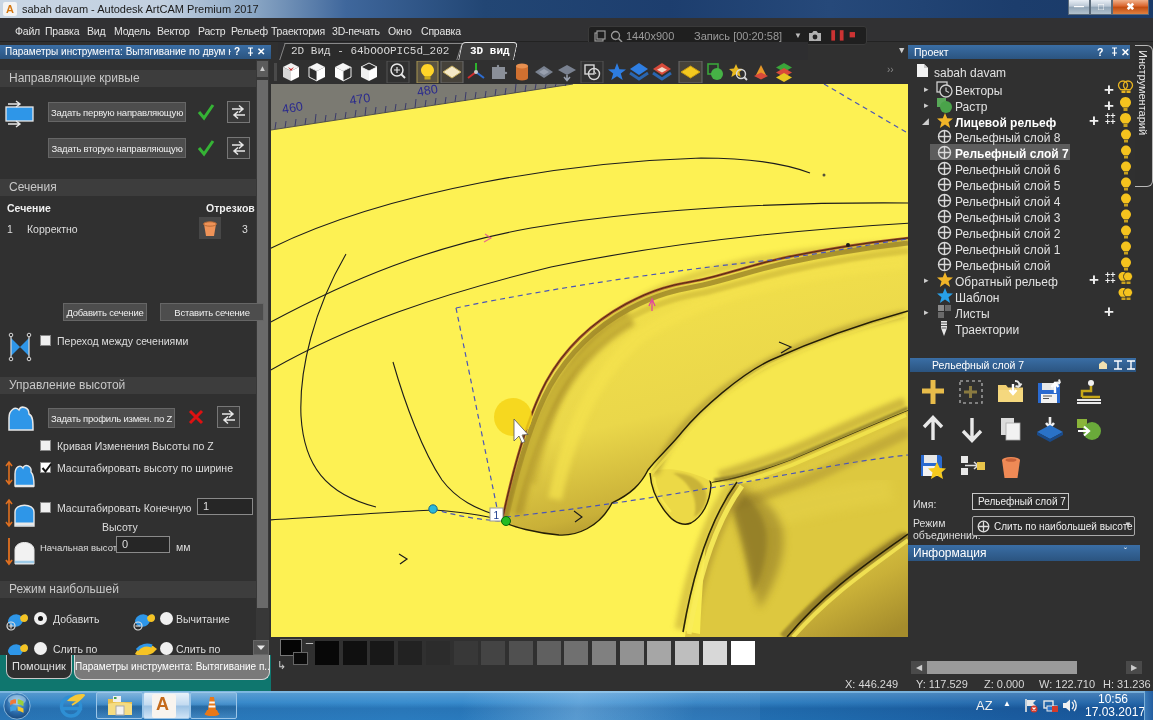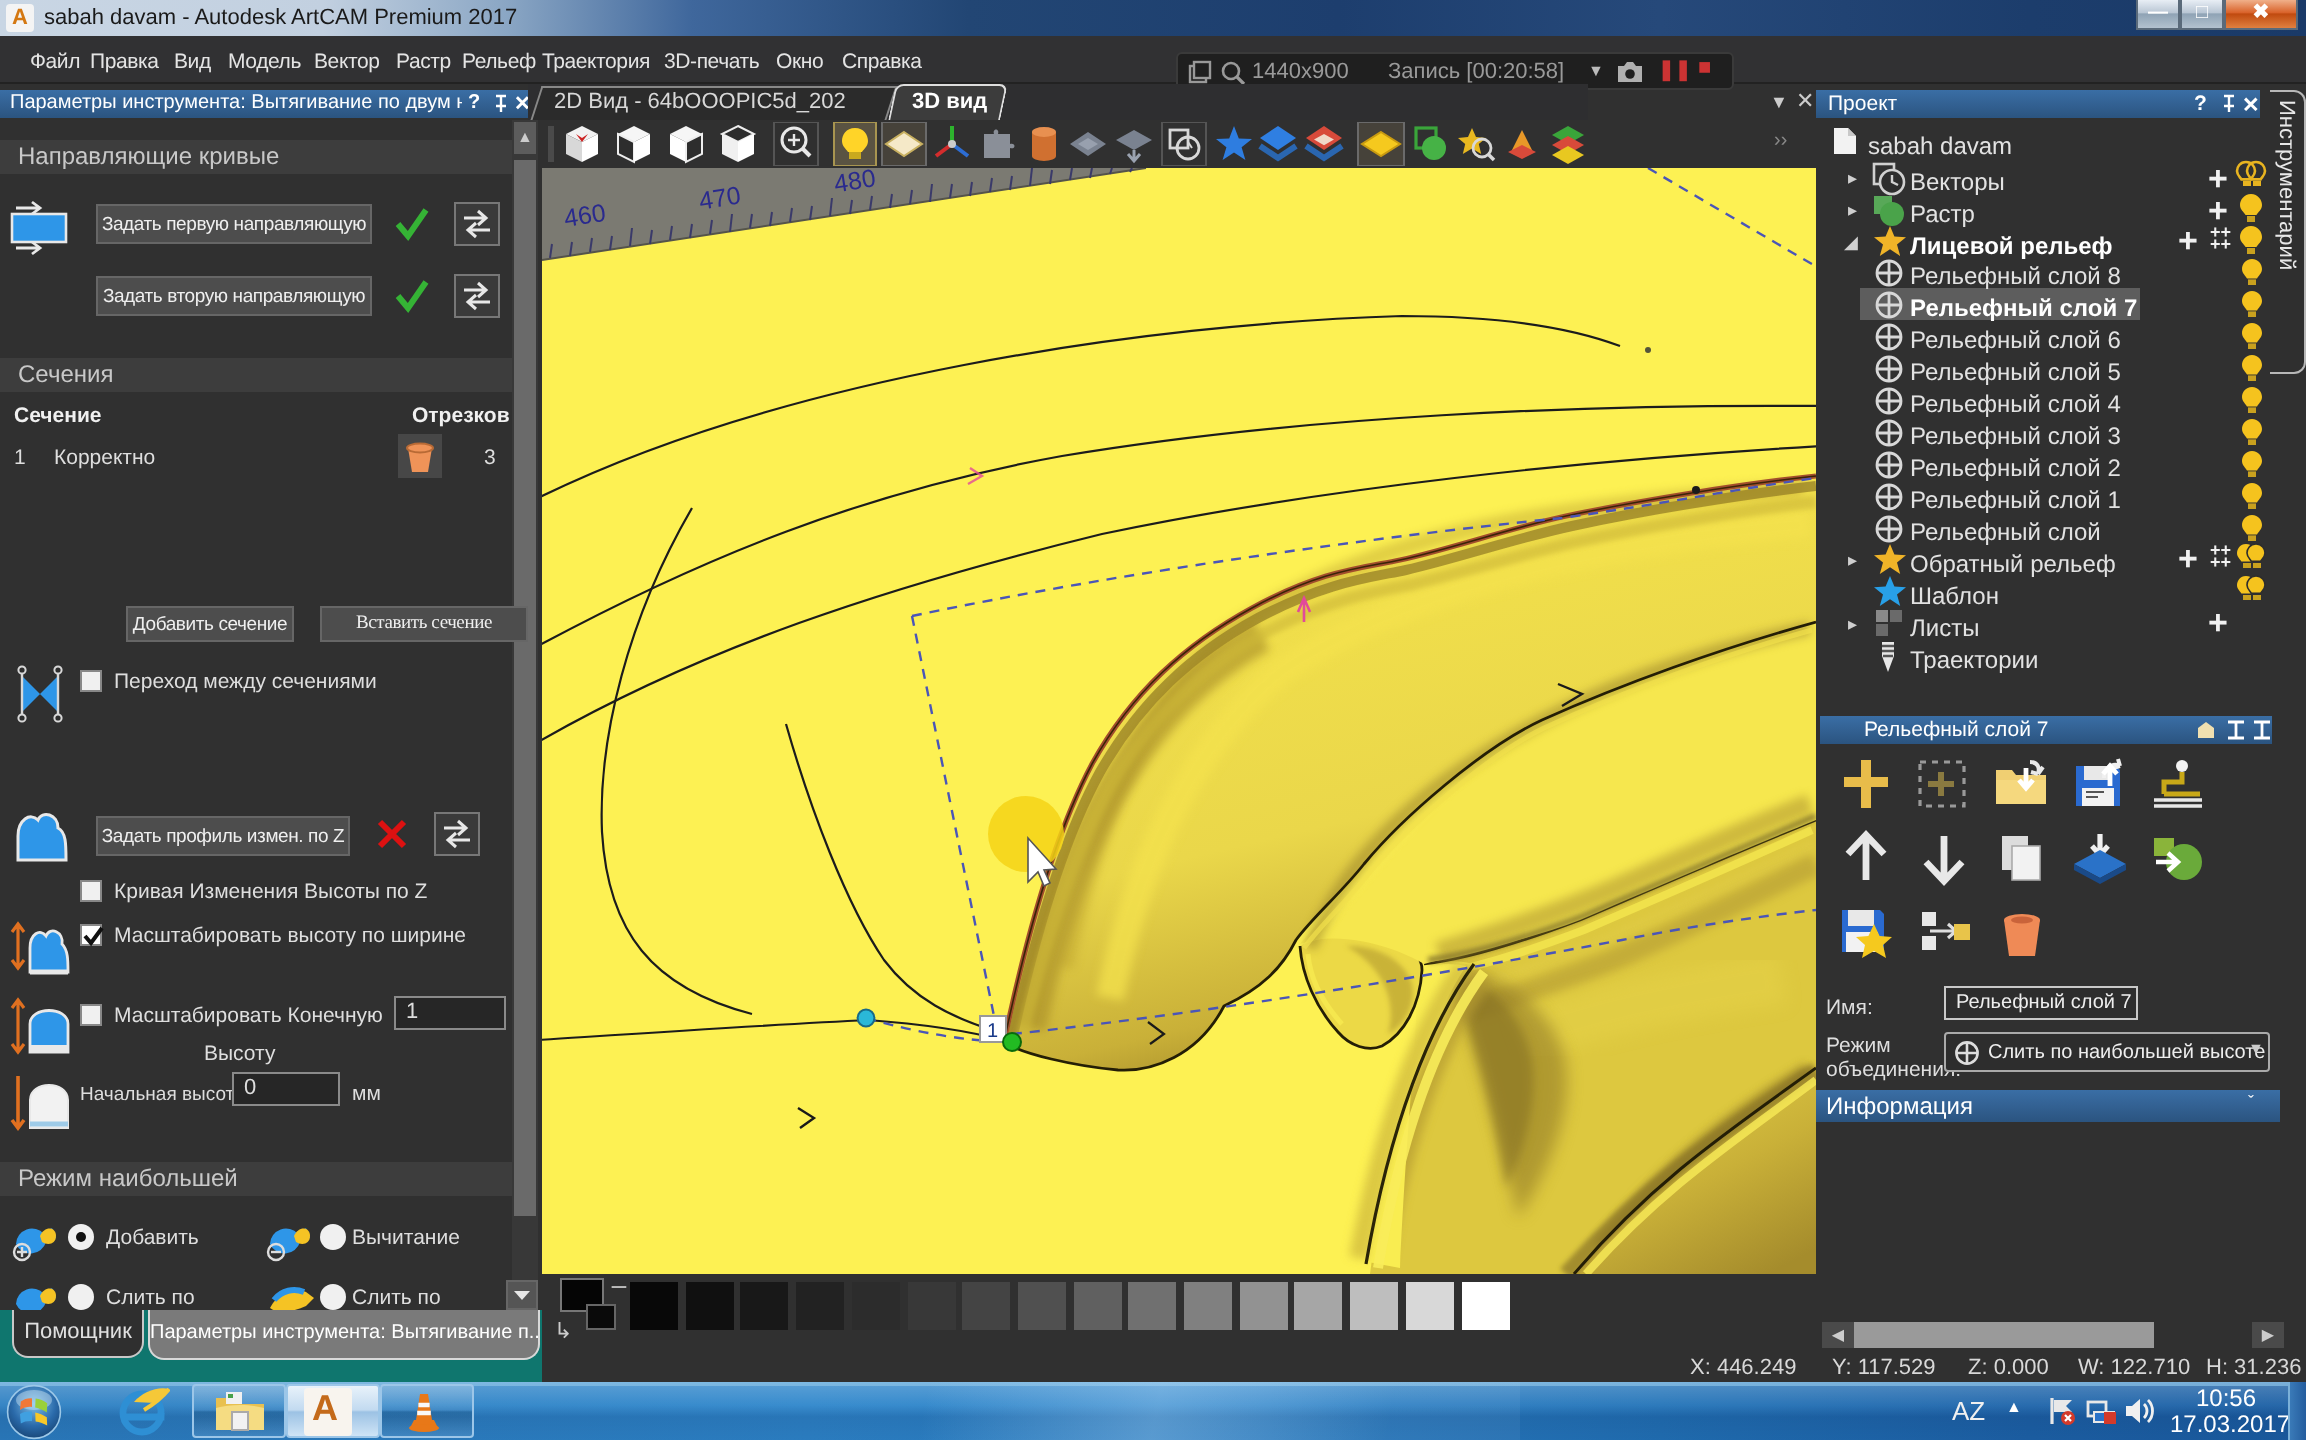--- a/index.html
+++ b/index.html
@@ -37,21 +37,21 @@
     color:#efefef; font-size:9.5px; letter-spacing:-0.2px; text-align:center; white-space:nowrap; overflow:hidden; }
   .chk { position:absolute; width:11px; height:11px; background:#f0f0f0; border:1px solid #888; }
   .lbl { position:absolute; color:#dedede; font-size:10.5px; white-space:nowrap; }
   #lp-scroll { left:256px; top:18px; width:13px; height:595px; background:#383838; }
   #lp-thumb { position:absolute; left:1px; top:20px; width:11px; height:528px; background:#6a6a6a; }
 
   
   #ltabs { left:0; top:655px; width:271px; height:36px; background:#0f766e; }
 
   
-  #tabbar { left:264px; top:42px; width:530px; height:18px; background:#2e2e30; }
+  #tabbar { left:278px; top:42px; width:530px; height:18px; background:#2e2e30;font-family:Liberation Mono, monospace; }
   #toolbar { left:271px; top:60px; width:637px; height:24px; background:#303030; }
   #viewport { left:271px; top:84px; width:637px; height:553px; background:#fdf153; }
   #palette { left:271px; top:637px; width:882px; height:54px; background:#303030; z-index:5; }
 
   .stat { position:absolute; top:41px; color:#d8d8d8; font-size:11px; white-space:nowrap; }
   .tbtn { position:absolute; top:1px; width:47px; height:27px; border:1px solid #9cc6e8;
     border-radius:2px; background:linear-gradient(rgba(255,255,255,0.25),rgba(255,255,255,0.08) 48%,rgba(0,0,0,0.12) 52%,rgba(255,255,255,0.1)); }
   .sw { position:absolute; top:4px; width:24px; height:24px; }
 
   
@@ -164,32 +164,33 @@
     <div class="lbl" style="left:7px;top:181px;">1</div>
     <div class="lbl" style="left:27px;top:181px;">Корректно</div>
     <div class="abs" style="left:199px;top:175px;width:22px;height:22px;background:#474747;">
       <svg width="22" height="22" viewBox="0 0 22 22">
           <path d="M5 7 L7 19 H15 L17 7 Z" fill="#ef9358"></path>
           <ellipse cx="11" cy="7" rx="6.5" ry="2.2" fill="#ef9358" stroke="#b86a35" stroke-width="1"></ellipse>
         </svg>
     </div>
     <div class="lbl" style="left:242px;top:181px;">3</div>
     <div class="btn" style="left:63px;top:261px;width:84px;height:18px;line-height:17px;">Добавить сечение</div>
-    <div class="btn" style="left:160px;top:261px;width:104px;height:18px;line-height:17px;font-family:Liberation Serif, serif;">Вставить сечение</div>
+    <div class="btn" style="left:160px;top:261px;width:104px;height:18px;line-height:17px;">Вставить сечение</div>
 
     <svg class="abs" style="left:6px;top:290px;" width="28" height="30" viewBox="0 0 28 30">
       <path d="M5 6 L23 24 L23 6 L5 24 Z" fill="#2e96e8"></path>
       <path d="M5 3 V27 M23 3 V27" stroke="#d8d8d8" stroke-width="1.2"></path>
       <circle cx="5" cy="3" r="1.8" fill="#2d2d2d" stroke="#d8d8d8"></circle>
         <circle cx="5" cy="27" r="1.8" fill="#2d2d2d" stroke="#d8d8d8"></circle>
       <circle cx="23" cy="3" r="1.8" fill="#2d2d2d" stroke="#d8d8d8"></circle>
         <circle cx="23" cy="27" r="1.8" fill="#2d2d2d" stroke="#d8d8d8"></circle>
     </svg>
     <div class="chk" style="left:40px;top:293px;"></div>
     <div class="lbl" style="left:57px;top:293px;">Переход между сечениями</div>
+    <div class="sechdr" style="top:335px;">Управление высотой</div>
 
     <svg class="abs" style="left:7px;top:362px;" width="28" height="28" viewBox="0 0 28 28">
       <path d="M2 26 V14 C2 6 8 2 12 6 C14 1 22 3 22 10 C26 12 26 18 26 26 Z" fill="#2e96e8" stroke="#e8e8e8" stroke-width="1.5"></path>
     </svg>
     <div class="btn" style="left:48px;top:366px;width:127px;height:20px;line-height:19px;">Задать профиль измен. по Z</div>
     <svg class="abs" style="left:187px;top:366px;" width="18" height="18" viewBox="0 0 18 18">
         <path d="M3 3 L15 15 M15 3 L3 15" stroke="#dd1111" stroke-width="3"></path>
       </svg>
     <div class="btn" style="left:217px;top:364px;width:23px;height:22px;background:#3a3a3a;border-color:#777;">
       <svg width="17" height="16" viewBox="0 0 17 16" style="margin-top:2px;">

